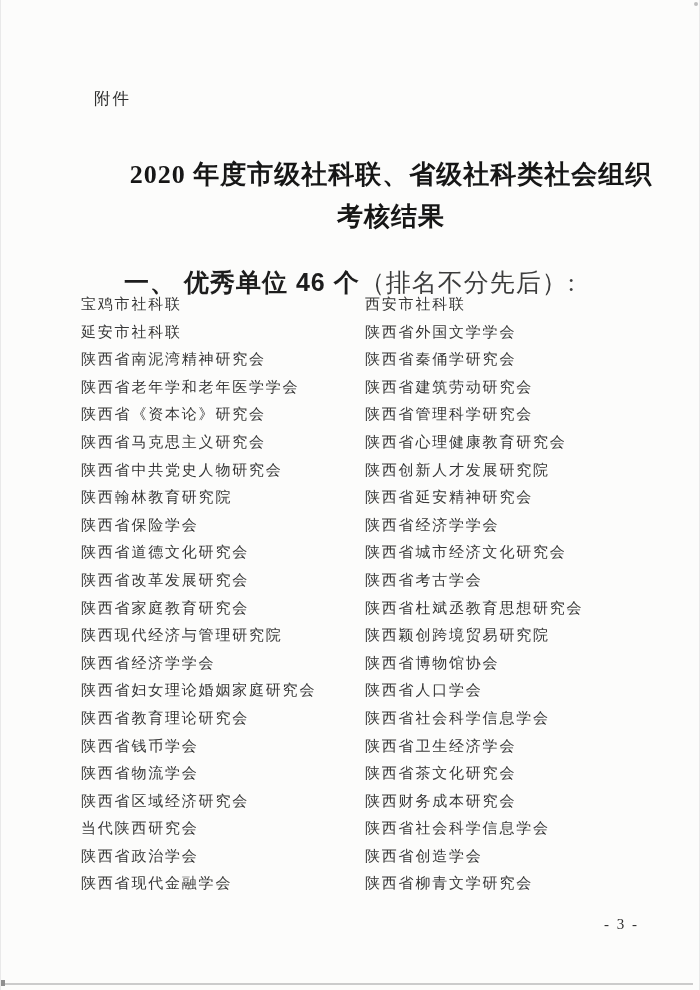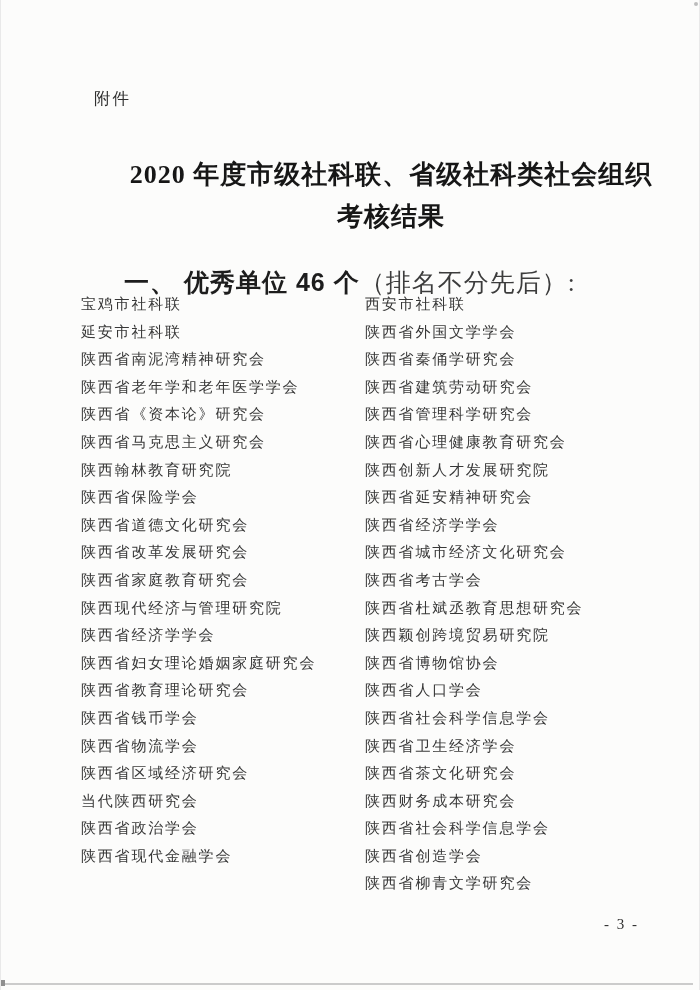--- a/index.html
+++ b/index.html
@@ -129,20 +129,21 @@
   </div>
 
   <div class="org-columns">
     <div class="org-column org-column-left">
         <div class="org-row">宝鸡市社科联</div>
         <div class="org-row">延安市社科联</div>
         <div class="org-row">陕西省南泥湾精神研究会</div>
         <div class="org-row">陕西省老年学和老年医学学会</div>
         <div class="org-row">陕西省《资本论》研究会</div>
         <div class="org-row">陕西省马克思主义研究会</div>
+        <div class="org-row">陕西省中共党史人物研究会</div>
         <div class="org-row">陕西翰林教育研究院</div>
         <div class="org-row">陕西省保险学会</div>
         <div class="org-row">陕西省道德文化研究会</div>
         <div class="org-row">陕西省改革发展研究会</div>
         <div class="org-row">陕西省家庭教育研究会</div>
         <div class="org-row">陕西现代经济与管理研究院</div>
         <div class="org-row">陕西省经济学学会</div>
         <div class="org-row">陕西省妇女理论婚姻家庭研究会</div>
         <div class="org-row">陕西省教育理论研究会</div>
         <div class="org-row">陕西省钱币学会</div>

